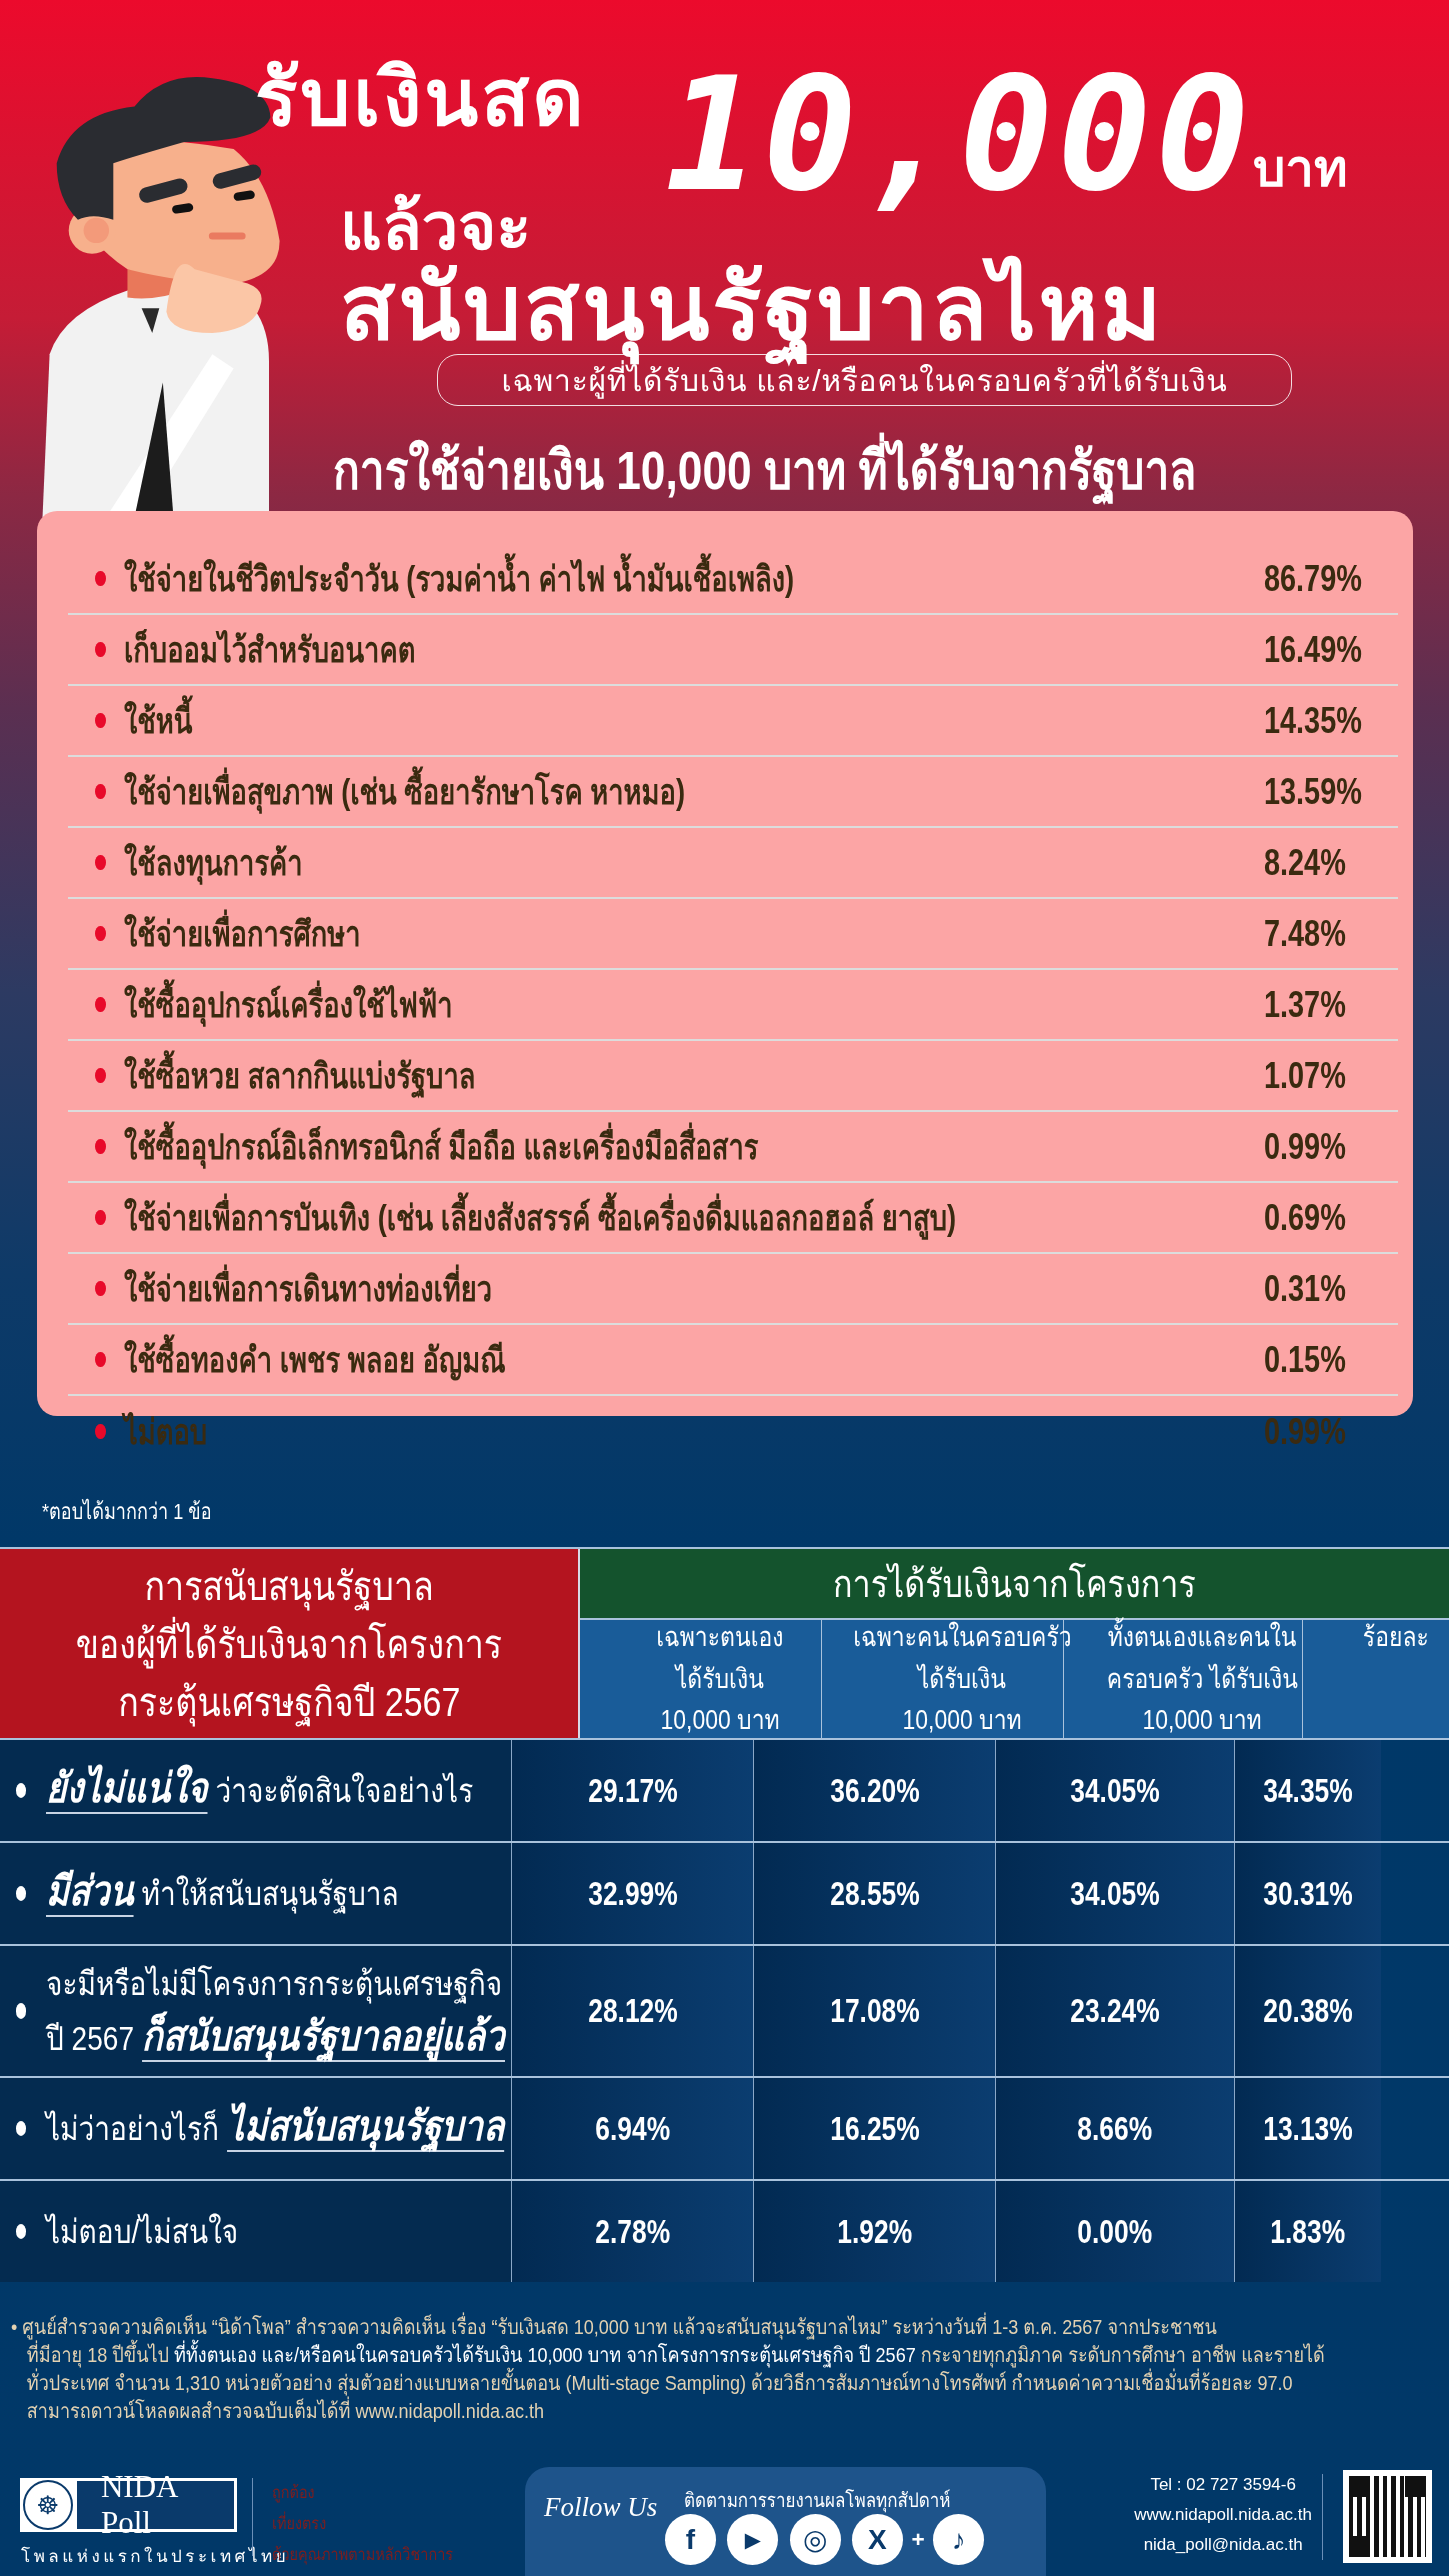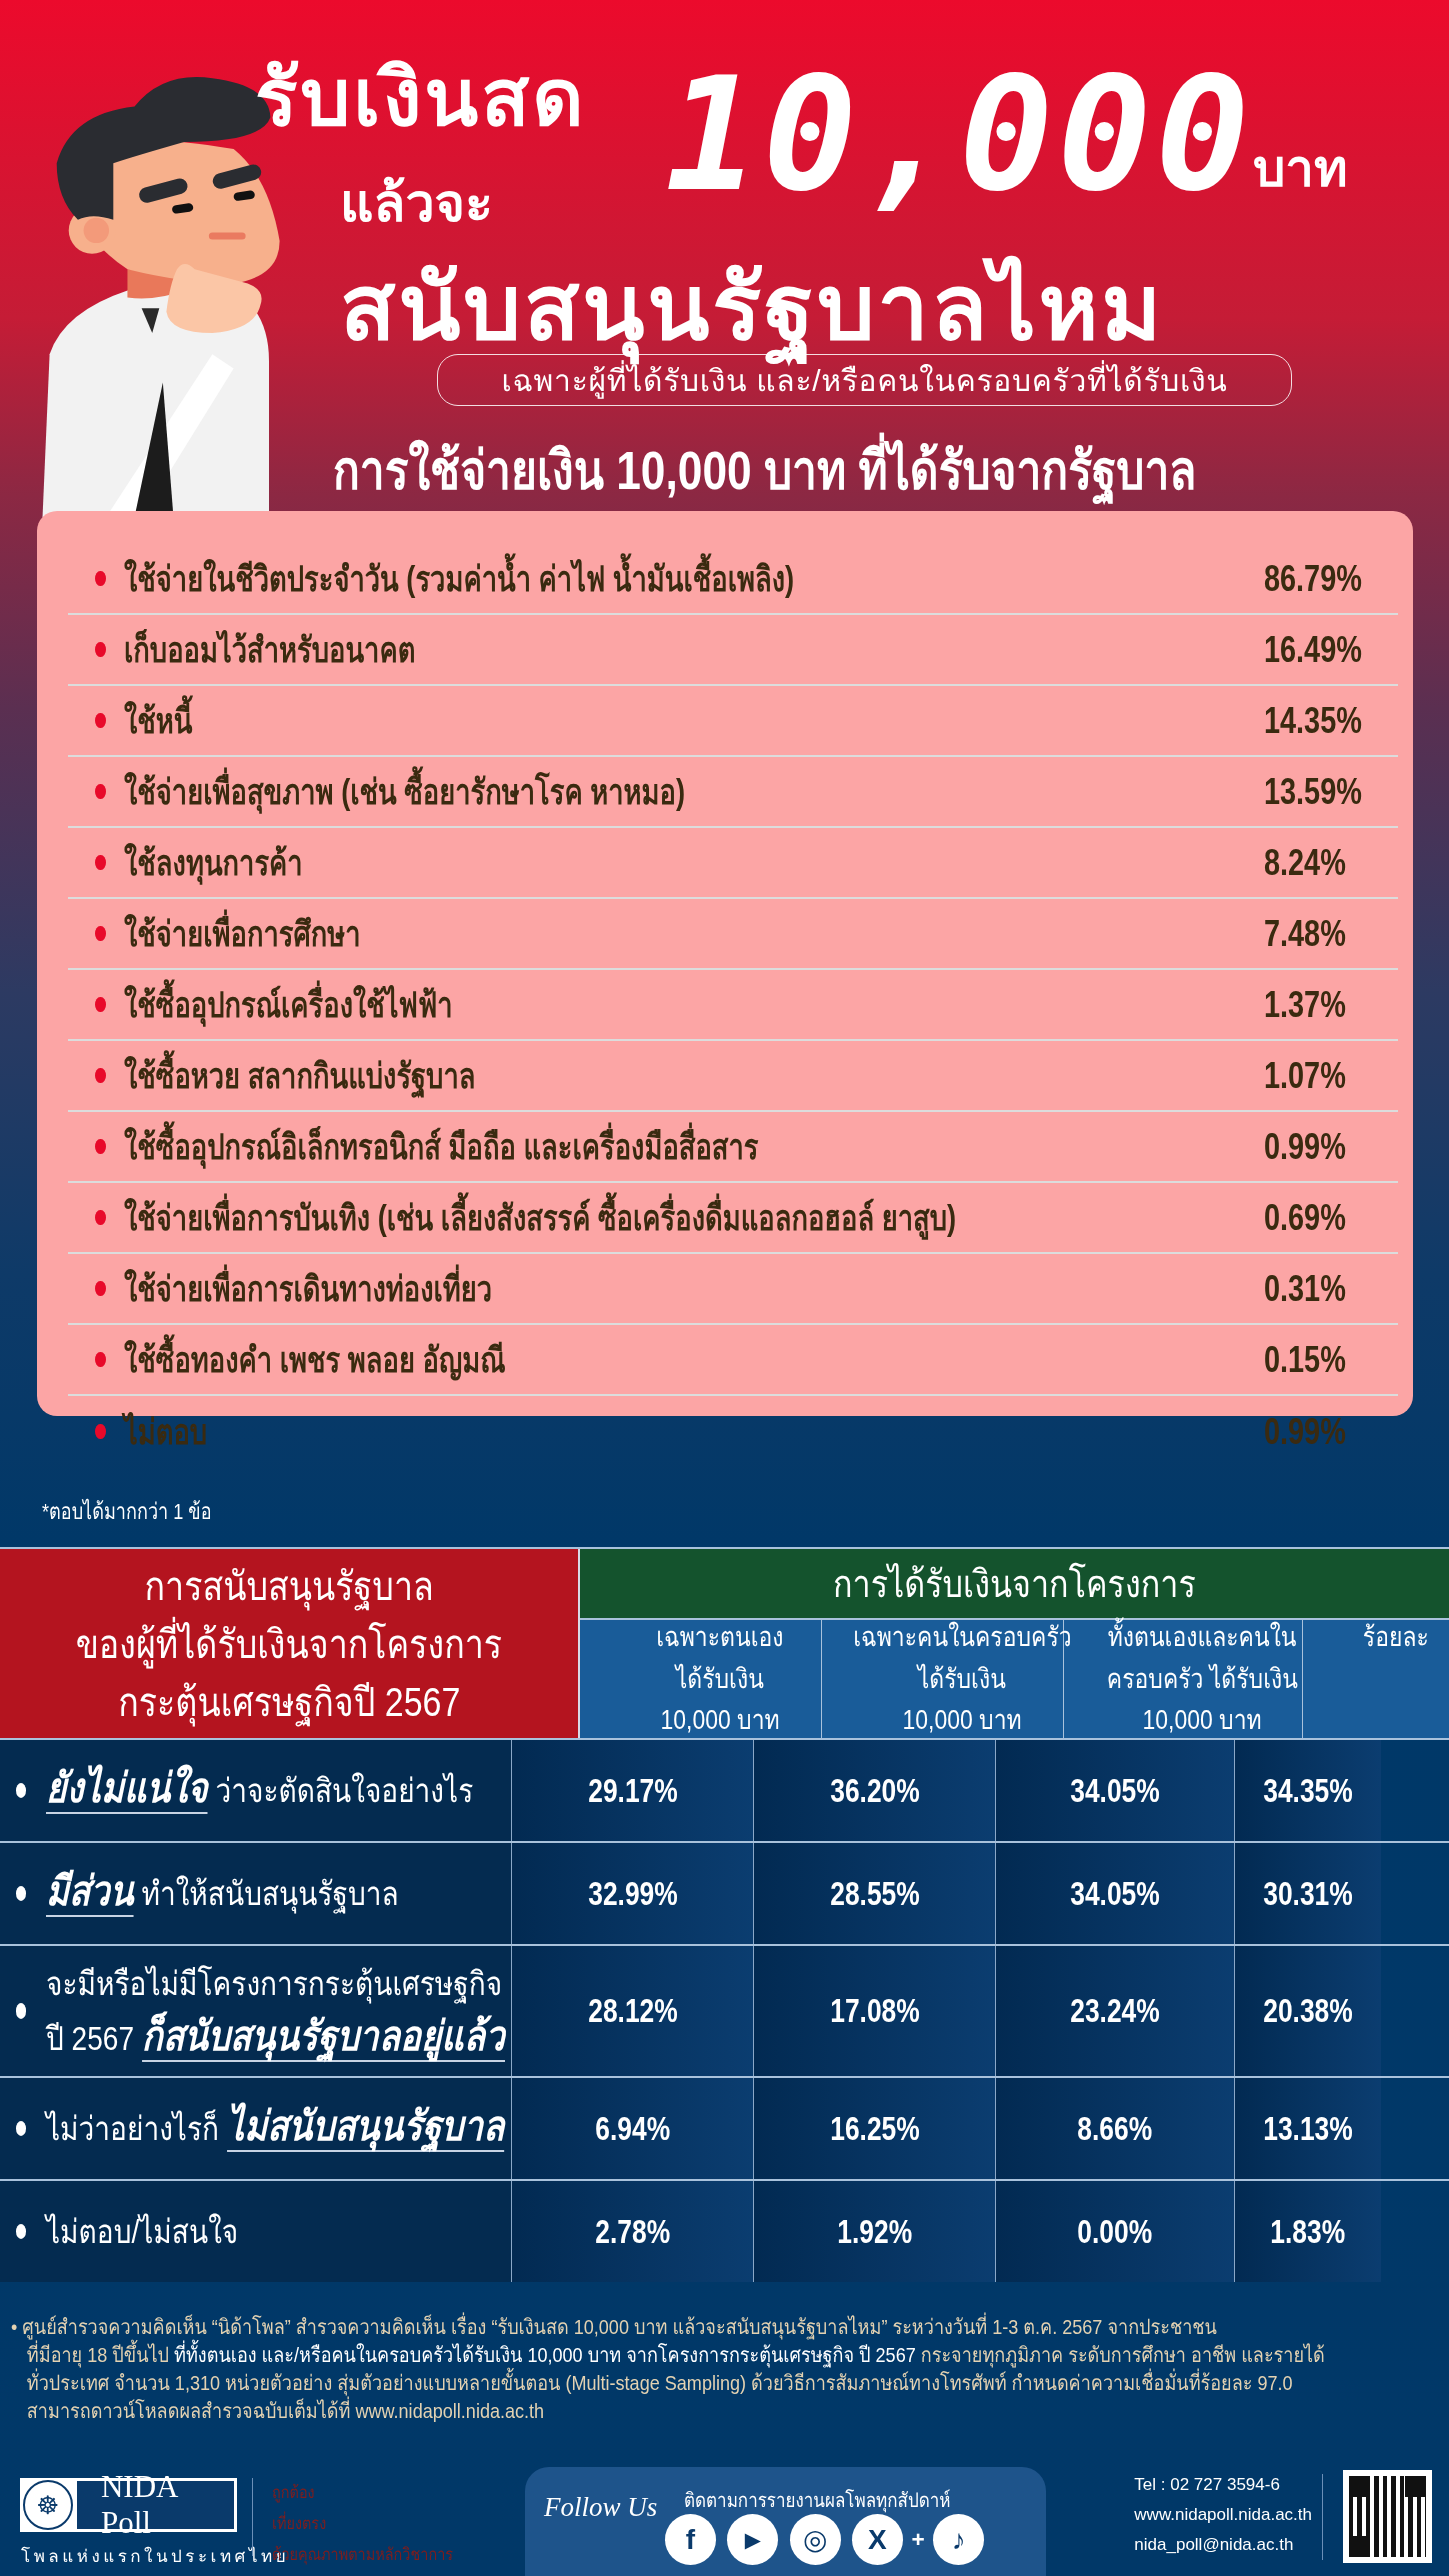--- a/index.html
+++ b/index.html
@@ -10,21 +10,21 @@
     position: relative;
     background: linear-gradient(180deg, #ec0a2c 0px, #c51c36 318px, #8c2843 495px, #5b2f51 708px, #2d3a62 991px, #0e3a68 1274px, #003868 1557px, #013868 2576px);
   }
   .abs { position: absolute; }
 
   
   .mascot { left: 28px; top: 64px; width: 269px; width: 276px; height: 453px; }
   .title-line1 { left: 255px; top: 34px; font-family: "DejaVu Sans Mono", monospace; font-size: 79px; font-weight: bold; letter-spacing: 2.8px; color: #fff; }
   .title-big { left: 665px; top: 57px; font-family: "DejaVu Sans Mono", monospace; font-size: 156px; font-style: italic; font-weight: bold; letter-spacing: 4.2px; color: #fff; line-height: 1; }
   .title-baht { left: 1253px; top: 127px; font-family: "DejaVu Sans Mono", monospace; font-size: 51px; font-weight: bold; color: #fff; }
-  .title-line2 { left: 340px; top: 161px; font-family: "DejaVu Sans Mono", monospace; font-size: 52px; font-weight: bold; color: #fff; }
+  .title-line2 { left: 340px; top: 174px; font-family: "DejaVu Sans Mono", monospace; font-size: 65px; font-weight: bold; color: #fff; }
   .title-line3 { left: 340px; top: 234px; font-family: "DejaVu Sans Mono", monospace; font-size: 91px; font-weight: bold; letter-spacing: 2.8px; color: #fff; }
   .pill { left: 437px; top: 354px; width: 855px; height: 52px; border: 1.4px solid rgba(255,255,255,0.85); border-radius: 21px; display: flex; align-items: center; justify-content: center; font-size: 30px; letter-spacing: 0.7px; }
   .section-title { left: 333px; top: 427px; font-size: 54px; font-weight: bold; transform: scaleX(0.82); transform-origin: left; white-space: nowrap; }
 
   
   .card { left: 37px; top: 511px; width: 1376px; height: 905px; background: #fca5a5; border-radius: 20px; padding: 33px 42px 0 31px; }
   .spend-row { display: flex; align-items: center; height: 71px; border-bottom: 2.1px solid #dcdcdc; margin-right: 0; width: 1330px; }
   .spend-row:last-child { border-bottom: none; }
   .spend-list { width: 1330px; }
   .bullet-red { width: 10.6px; height: 15.6px; border-radius: 50%; background: #e8092a; margin: 0 18.4px 0 27px; flex: none; }
@@ -67,21 +67,21 @@
   .logo-tag { left: 21px; top: 2542px; font-size: 17px; letter-spacing: 3.5px; color: #fff; }
   .vsep { left: 252px; top: 2478px; width: 1.4px; height: 78px; background: #6b8fb8; }
   .slogan { left: 272px; top: 2477px; font-size: 17px; line-height: 31px; color: #7f1d1d; }
   .slogan p { transform: scaleX(0.85); transform-origin: left; white-space: nowrap; }
   .follow-box { left: 525px; top: 2467px; width: 521px; height: 113px; background: #1e548b; border-radius: 24px 24px 0 0; }
   .follow-us { left: 544px; top: 2492px; font-family: "Liberation Serif", serif; font-style: italic; font-size: 27px; color: #fff; }
   .follow-tag { left: 684px; top: 2484px; font-size: 20px; color: #fff; transform: scaleX(0.85); transform-origin: left; white-space: nowrap; }
   .socials { left: 665px; top: 2514px; display: flex; align-items: center; gap: 11.3px; }
   .soc { width: 51px; height: 51px; border-radius: 50%; background: #fff; display: flex; align-items: center; justify-content: center; color: #0a3a6b; font-weight: bold; font-size: 28px; }
   .plus { color: #fff; font-size: 22.6px; font-weight: bold; margin: 0 -2.8px; }
-  .contact { right: 137px; top: 2470px; text-align: left; font-size: 17px; line-height: 30px; color: #fff; margin-left: 47px; }
+  .contact { right: 137px; top: 2470px; text-align: center; font-size: 17px; line-height: 30px; color: #fff; margin-left: 47px; }
   .vsep2 { left: 1322px; top: 2474px; width: 1.4px; height: 86px; background: #6b8fb8; }
   .qr { left: 1343px; top: 2470px; width: 89px; height: 93px; background: #fff; padding: 5.7px; }
   .qr-inner { width: 100%; height: 100%;
     background:
       linear-gradient(#111,#111) 0 0/21px 21px no-repeat,
       linear-gradient(#111,#111) 100% 0/21px 21px no-repeat,
       linear-gradient(#111,#111) 0 100%/21px 21px no-repeat,
       repeating-linear-gradient(90deg,#111 0 4.2px,#fff 4.2px 8.5px),
       repeating-linear-gradient(0deg,#111 0 3.5px,#fff 3.5px 7.8px);
     background-blend-mode: normal;

